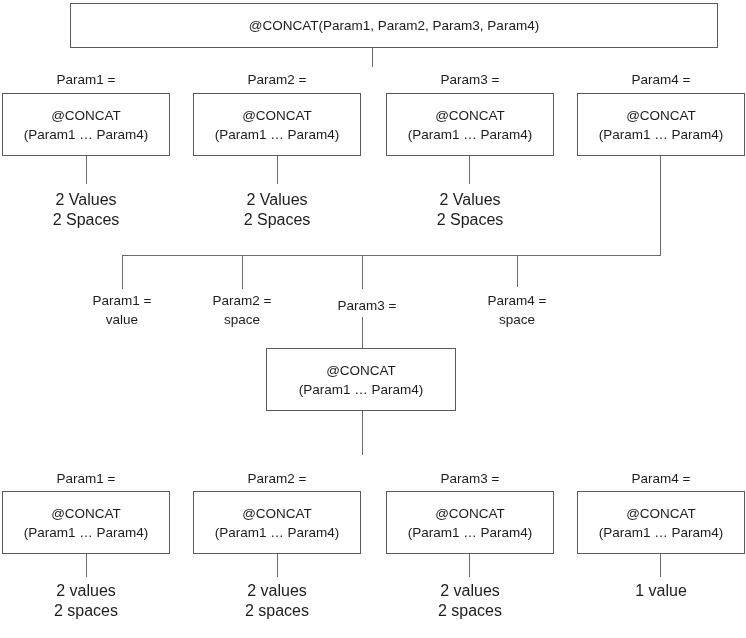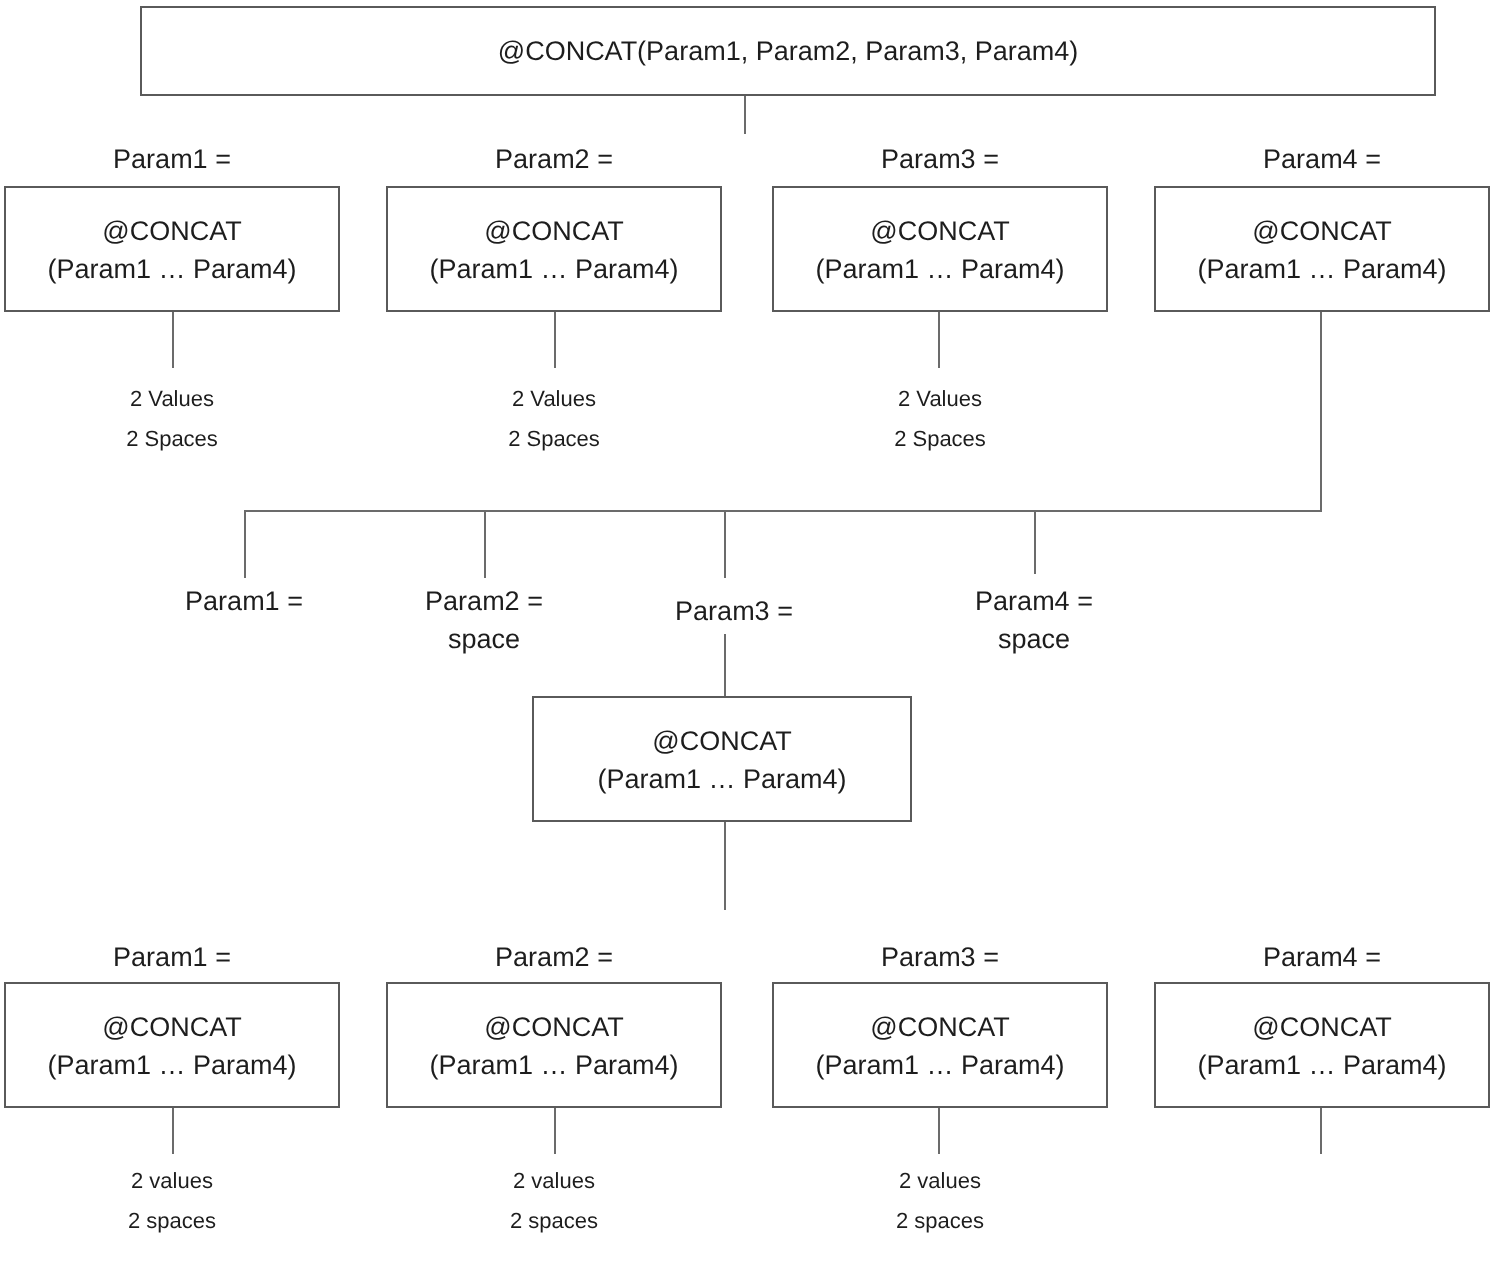--- a/index.html
+++ b/index.html
@@ -35,21 +35,21 @@
   .lbl2 {
     position: absolute;
     text-align: center;
     font-size: 13.5px;
     line-height: 19px;
     white-space: nowrap;
   }
   .result {
     position: absolute;
     text-align: center;
-    font-size: 11px;
+    font-size: 16px;
     line-height: 20px;
     white-space: nowrap;
   }
   .vline {
     position: absolute;
     width: 1px;
     background: #6b6b6b;
   }
   .hline {
     position: absolute;
@@ -108,20 +108,21 @@
 
   <div class="vline" style="left:660px; top:156px; height:100px;"></div>
   <div class="hline" style="left:122px; top:255px; width:539px;"></div>
   <div class="vline" style="left:122px; top:255px; height:34px;"></div>
   <div class="vline" style="left:242px; top:255px; height:34px;"></div>
   <div class="vline" style="left:362px; top:255px; height:34px;"></div>
   <div class="vline" style="left:517px; top:255px; height:32px;"></div>
 
   <div class="lbl2" style="left:62px; top:291px; width:120px;">
     <div>Param1 =</div>
+    <div>value</div>
   </div>
   <div class="lbl2" style="left:182px; top:291px; width:120px;">
     <div>Param2 =</div>
     <div>space</div>
   </div>
   <div class="lbl2" style="left:307px; top:296px; width:120px;">
     <div>Param3 =</div>
   </div>
   <div class="lbl2" style="left:457px; top:291px; width:120px;">
     <div>Param4 =</div>
@@ -168,15 +169,16 @@
   </div>
   <div class="result" style="left:193px; top:581px; width:168px;">
     <div>2 values</div>
     <div>2 spaces</div>
   </div>
   <div class="result" style="left:386px; top:581px; width:168px;">
     <div>2 values</div>
     <div>2 spaces</div>
   </div>
   <div class="result" style="left:577px; top:581px; width:168px;">
+    <div>1 value</div>
   </div>
 
 </div>
 
 </body></html>

